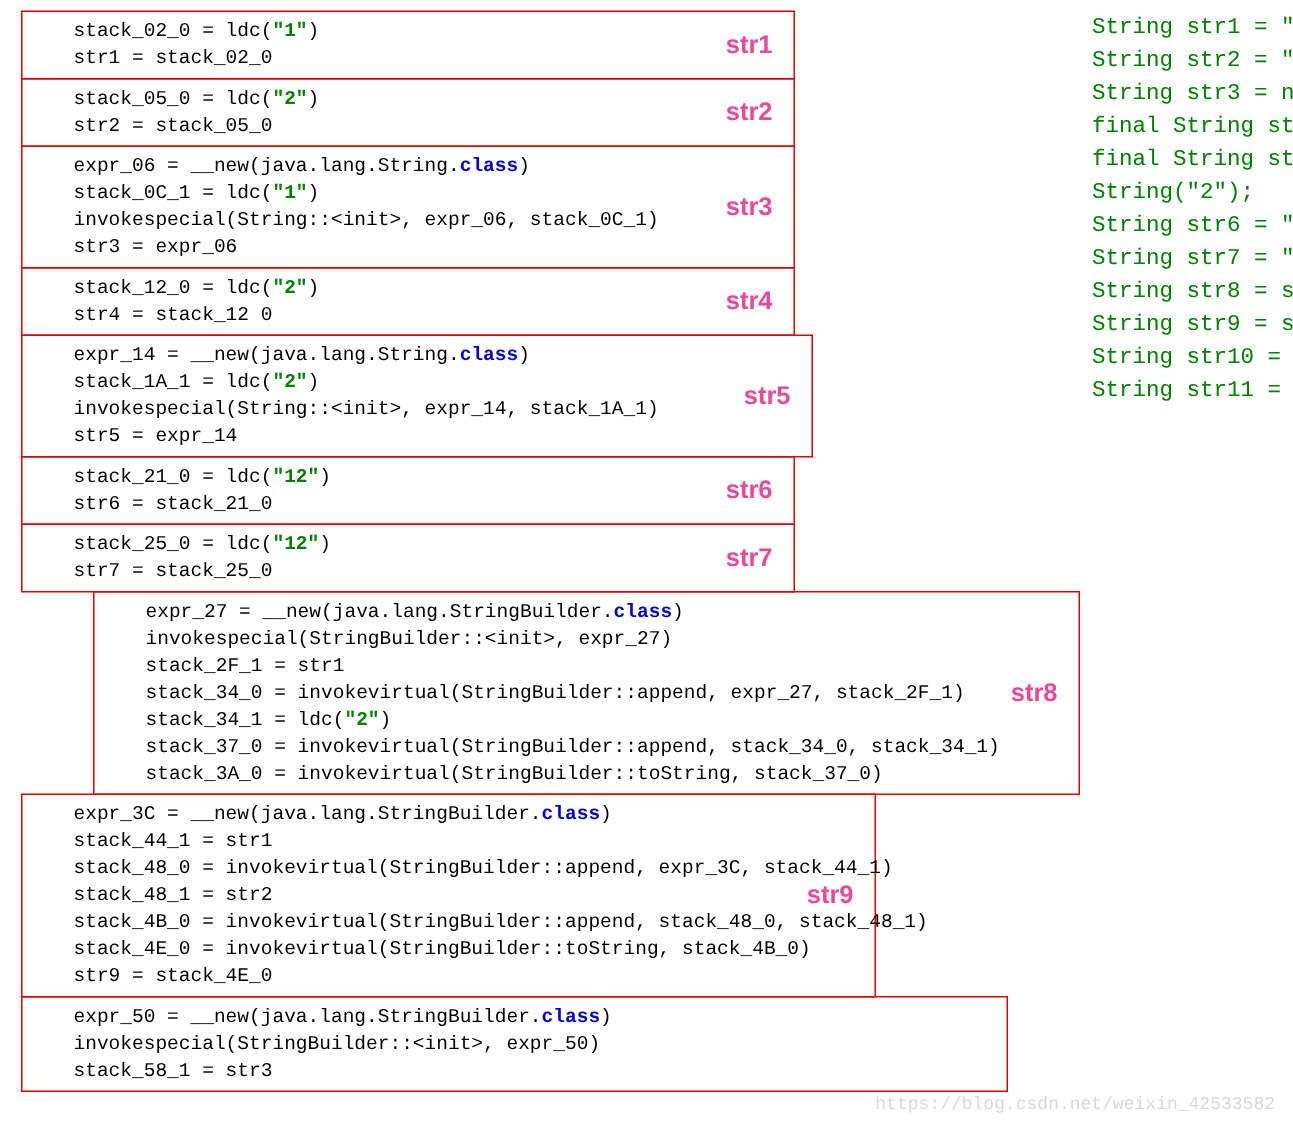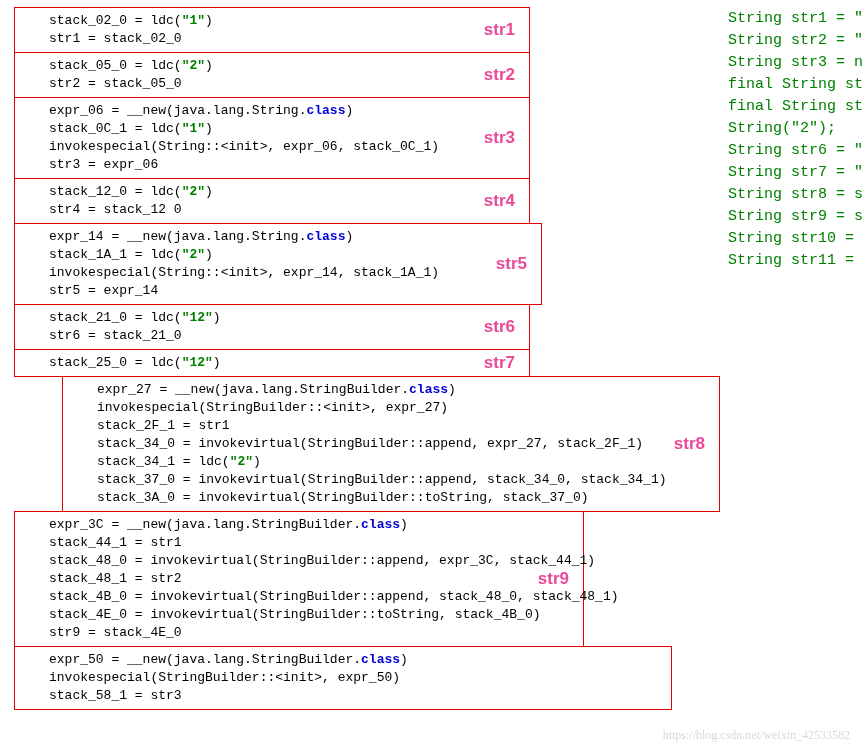--- a/index.html
+++ b/index.html
@@ -52,21 +52,21 @@
     font-size: 15px;
     line-height: 22px;
     white-space: pre;
   }
   .watermark {
     position: absolute;
     right: 12px;
     bottom: 6px;
     color: #d9d9d9;
     font-size: 12px;
-    font-family: Liberation Serif, serif;
+    font-family: Liberation Mono, monospace;
   }
 </style>
 </head>
 <body>
 
 <div class="wrap">
   <div class="left" id="left-col">
       <div class="box" style="width: 516px;">
         <div class="code-line"><span>stack_02_0 = ldc(</span><span class="str">"1"</span><span>)</span></div>
         <div class="code-line"><span>str1 = stack_02_0</span></div>
@@ -96,20 +96,21 @@
         <div class="code-line"><span>str5 = expr_14</span></div>
         <div class="label">str5</div>
       </div>
       <div class="box" style="width: 516px;">
         <div class="code-line"><span>stack_21_0 = ldc(</span><span class="str">"12"</span><span>)</span></div>
         <div class="code-line"><span>str6 = stack_21_0</span></div>
         <div class="label">str6</div>
       </div>
       <div class="box" style="width: 516px;">
         <div class="code-line"><span>stack_25_0 = ldc(</span><span class="str">"12"</span><span>)</span></div>
+        <div class="code-line"><span>str7 = stack_25_0</span></div>
         <div class="label">str7</div>
       </div>
       <div class="box" style="width: 658px; margin-left: 48px;">
         <div class="code-line"><span>expr_27 = __new(java.lang.StringBuilder.</span><span class="kw">class</span><span>)</span></div>
         <div class="code-line"><span>invokespecial(StringBuilder::&lt;init&gt;, expr_27)</span></div>
         <div class="code-line"><span>stack_2F_1 = str1</span></div>
         <div class="code-line"><span>stack_34_0 = invokevirtual(StringBuilder::append, expr_27, stack_2F_1)</span></div>
         <div class="code-line"><span>stack_34_1 = ldc(</span><span class="str">"2"</span><span>)</span></div>
         <div class="code-line"><span>stack_37_0 = invokevirtual(StringBuilder::append, stack_34_0, stack_34_1)</span></div>
         <div class="code-line"><span>stack_3A_0 = invokevirtual(StringBuilder::toString, stack_37_0)</span></div>

